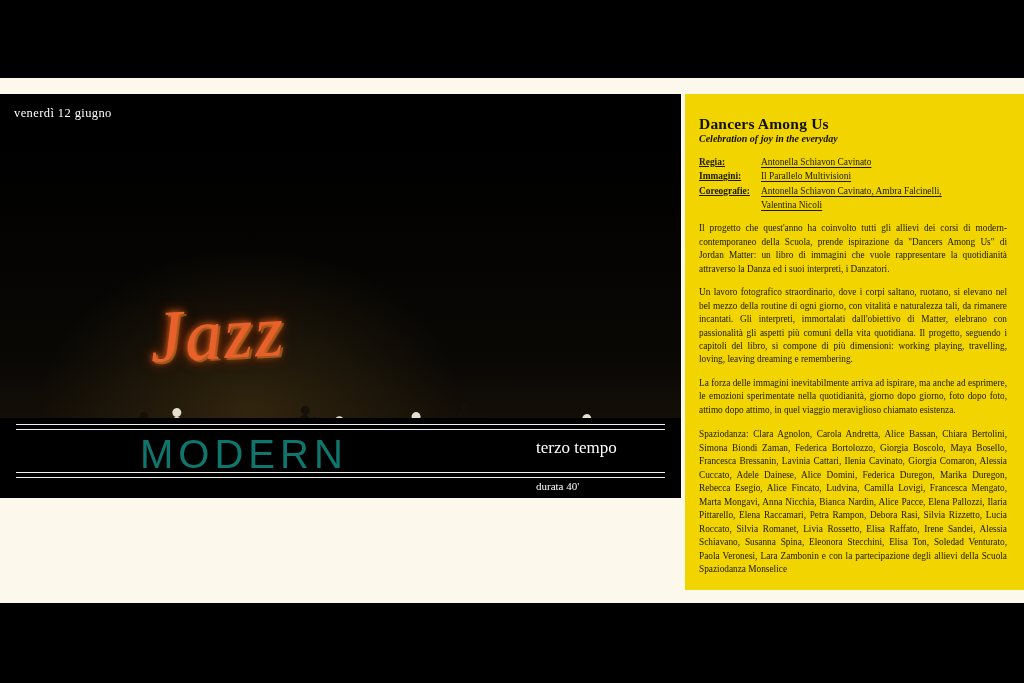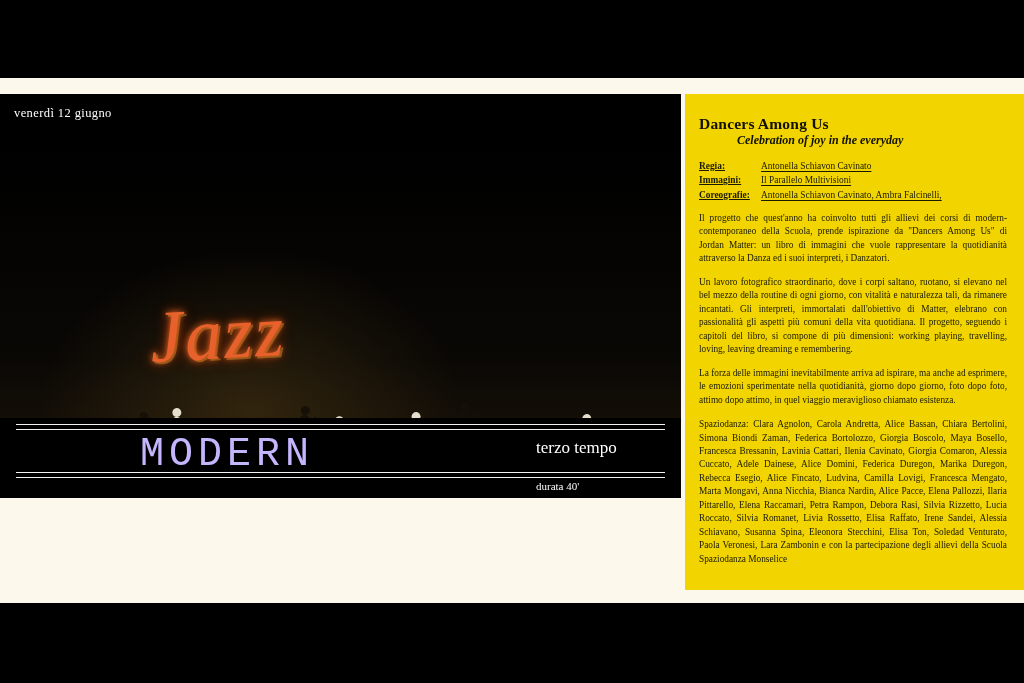--- a/index.html
+++ b/index.html
@@ -144,22 +144,22 @@
     opacity: 0.95;
   }
   .rule.r1 { top: 6px; }
   .rule.r2 { top: 11px; }
   .rule.r3 { top: 54px; }
   .rule.r4 { top: 59px; }
   .modern-title {
     position: absolute;
     left: 140px;
     top: 14px;
-    color: #c4b5fd;
-    font-family: Liberation Mono, monospace;
+    color: #0f766e;
+    font-family: Liberation Sans, sans-serif;
     font-size: 40px;
     letter-spacing: 5px;
   }
   .terzo {
     position: absolute;
     left: 536px;
     top: 20px;
     color: #ffffff;
     font-family: "Liberation Serif", serif;
     font-size: 17px;
@@ -193,26 +193,25 @@
   .rp-title {
     font-family: "Liberation Serif", serif;
     font-size: 15.5px;
     font-weight: bold;
     color: #111100;
     letter-spacing: 0.2px;
     line-height: 1.1;
   }
   .rp-subtitle {
     font-family: "Liberation Serif", serif;
-    font-size: 12px;
+    font-size: 10px;
     font-style: italic;
     font-weight: bold;
     color: #111100;
     margin-top: 1px;
-    margin-left: 38px;
   }
   .credits {
     margin-top: 11px;
     font-size: 9.4px;
     line-height: 1.52;
   }
   .credit-row {
     display: flex;
     align-items: baseline;
   }
@@ -406,20 +405,21 @@
               <span class="credit-val">Antonella Schiavon Cavinato</span>
             </div>
             <div class="credit-row">
               <span class="credit-role">Immagini:</span>
               <span class="credit-val">Il Parallelo Multivisioni</span>
             </div>
             <div class="credit-row">
               <span class="credit-role">Coreografie:</span>
               <span class="credit-val">Antonella Schiavon Cavinato, Ambra Falcinelli,</span>
             </div>
+            <div class="credit-val2">Valentina Nicoli</div>
           </div>
 
         <div id="paragraphs-block">
             <div class="body-p">Il progetto che quest'anno ha coinvolto tutti gli allievi dei corsi di modern-contemporaneo della Scuola, prende ispirazione da "Dancers Among Us" di Jordan Matter: un libro di immagini che vuole rappresentare la quotidianità attraverso la Danza ed i suoi interpreti, i Danzatori.</div>
             <div class="body-p">Un lavoro fotografico straordinario, dove i corpi saltano, ruotano, si elevano nel bel mezzo della routine di ogni giorno, con vitalità e naturalezza tali, da rimanere incantati. Gli interpreti, immortalati dall'obiettivo di Matter, elebrano con passionalità gli aspetti più comuni della vita quotidiana. Il progetto, seguendo i capitoli del libro, si compone di più dimensioni: working playing, travelling, loving, leaving dreaming e remembering.</div>
             <div class="body-p">La forza delle immagini inevitabilmente arriva ad ispirare, ma anche ad esprimere, le emozioni sperimentate nella quotidianità, giorno dopo giorno, foto dopo foto, attimo dopo attimo, in quel viaggio meraviglioso chiamato esistenza.</div>
           </div>
 
         <div class="interpreti">
           <span class="lbl">Spaziodanza:</span>

